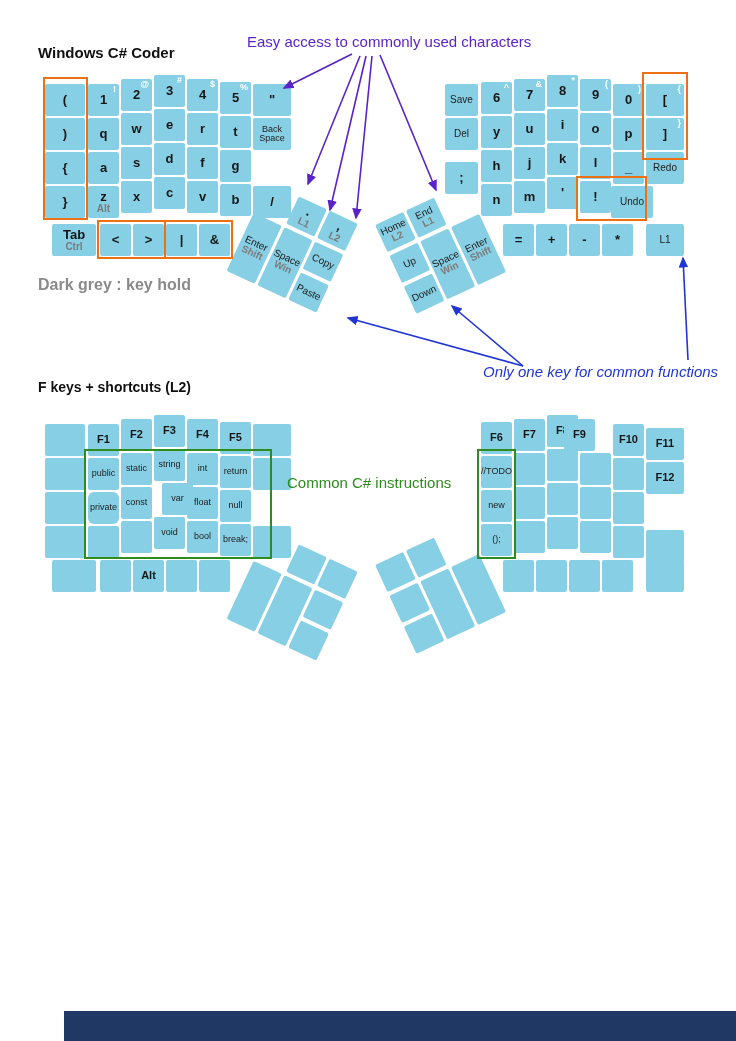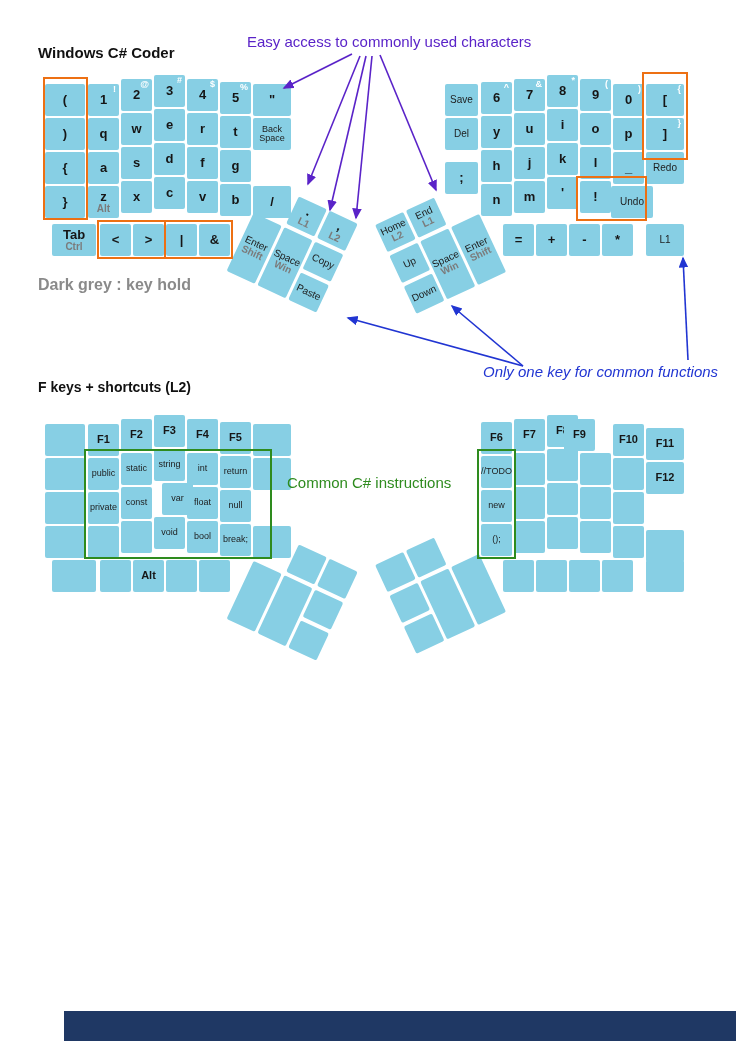--- a/index.html
+++ b/index.html
@@ -311,21 +311,21 @@
       <div class="key" style="left: 45px; top: 424px; width: 40px; height: 32px;"></div>
       <div class="key" style="left: 45px; top: 458px; width: 40px; height: 32px;"></div>
       <div class="key" style="left: 45px; top: 492px; width: 40px; height: 32px;"></div>
       <div class="key" style="left: 45px; top: 526px; width: 40px; height: 32px;"></div>
       <div class="key fn" style="left: 88px; top: 424px; width: 31px; height: 32px;">
         <span class="main">F1</span>
       </div>
       <div class="key kw" style="left: 88px; top: 458px; width: 31px; height: 32px;">
         <span class="main">public</span>
       </div>
-      <div class="key kw" style="left: 88px; top: 492px; width: 31px; height: 32px;">
+      <div class="key kw" style="left: 88px; top: 492px; width: 31px; height: 32px; border-radius: 6px;">
         <span class="main">private</span>
       </div>
       <div class="key" style="left: 88px; top: 526px; width: 31px; height: 32px;"></div>
       <div class="key fn" style="left: 121px; top: 419px; width: 31px; height: 32px;">
         <span class="main">F2</span>
       </div>
       <div class="key kw" style="left: 121px; top: 453px; width: 31px; height: 32px;">
         <span class="main">static</span>
       </div>
       <div class="key kw" style="left: 121px; top: 487px; width: 31px; height: 32px;">

